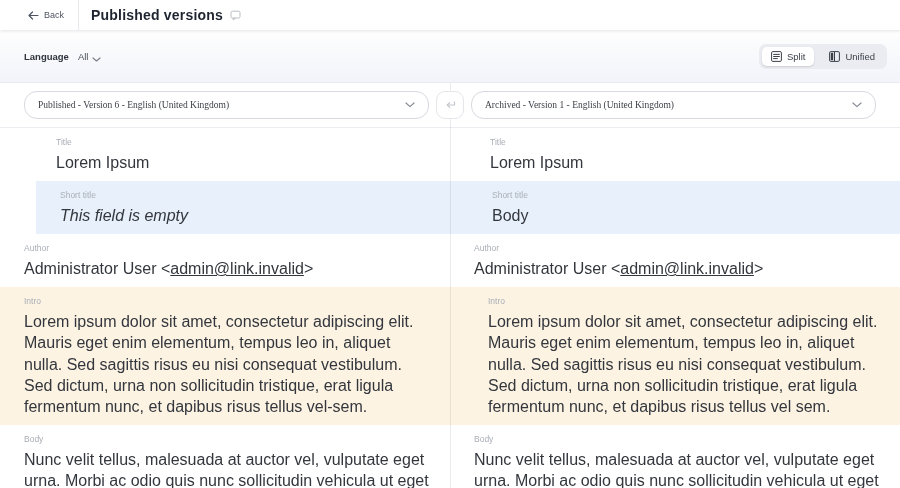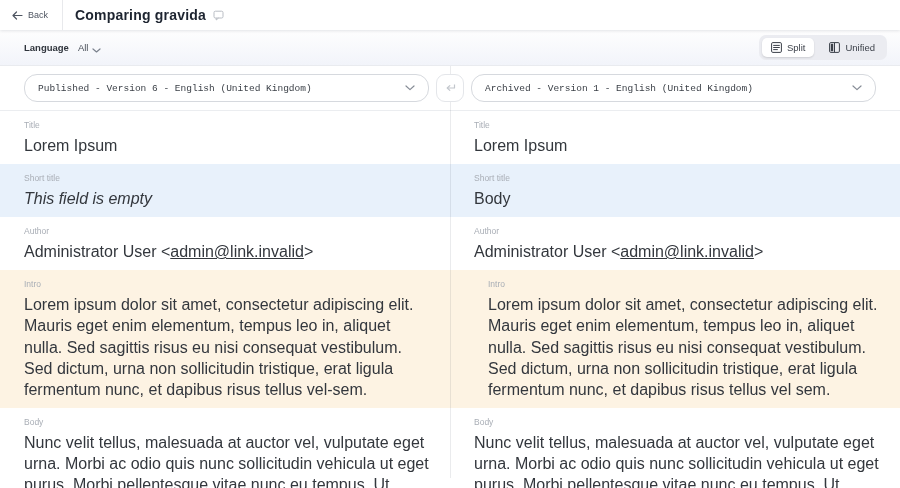--- a/index.html
+++ b/index.html
@@ -15,33 +15,33 @@
     height:30px;
     display:flex;
     align-items:stretch;
     background:#fff;
     box-shadow:0 1px 3px rgba(27,35,54,.12);
     position:relative;
     z-index:6;
   }
   .back-btn {
     display:flex; align-items:center; gap:5px;
-    padding:0 14px 0 12px;
+    padding:0 14px 0 28px;
     font-size:9px; color:#4e5561;
     background:none; border:none; border-right:1px solid #e8e9ec;
     font-family:inherit; cursor:pointer;
   }
   .title-wrap { display:flex; align-items:center; gap:7px; padding:0 12px; }
   .page-title {
     font-size:14px; font-weight:bold; color:#1d2430; letter-spacing:.2px;
   }
 
   
   .toolbar {
-    height:36px;
+    height:53px;
     display:flex; align-items:center; justify-content:space-between;
     padding:0 13px 0 24px;
     background:linear-gradient(180deg,#fefefe 0%,#f2f4fa 100%);
     border-bottom:1px solid #e9ebef;
   }
   .lang { display:flex; align-items:center; gap:9px; font-size:9.5px; }
   .lang-label { font-weight:bold; color:#2f343c; }
   .lang-value {
     display:flex; align-items:flex-end; gap:4px;
     color:#4a505a; background:none; border:none;
@@ -71,21 +71,21 @@
     display:flex; align-items:center; gap:7px;
     height:45px; padding:0 24px;
     border-bottom:1px solid #ebedf0;
     position:relative;
   }
   .select {
     flex:1; height:28px;
     border:1px solid #d6d9de; border-radius:13px; background:#fff;
     display:flex; align-items:center; justify-content:space-between;
     padding:8px 13px; font-size:9.5px; color:#3c4148;
-    font-family:Liberation Mono, monospace; cursor:pointer;
+    font-family:Liberation Serif, serif; cursor:pointer;
   }
   .swap-btn {
     width:28px; height:28px; flex:0 0 28px;
     border:1px solid #e4e6ea; border-radius:9px; background:#fff;
     display:flex; align-items:center; justify-content:center;
     cursor:pointer; position:relative; z-index:2;
   }
 
   .compare-row { display:grid; grid-template-columns:1fr 1fr; }
   .cell { padding:9px 18px 8px 24px; }
@@ -100,21 +100,21 @@
 <body>
 
 <header class="topbar">
   <button class="back-btn">
     <svg width="11" height="9" viewBox="0 0 11 9">
       <path d="M10 4.5 H1.5 M4.5 1 L1 4.5 L4.5 8" stroke="#4e5561" stroke-width="1.2" fill="none" stroke-linecap="round" stroke-linejoin="round"></path>
     </svg>
     <span>Back</span>
   </button>
   <div class="title-wrap">
-    <h1 class="page-title">Comparing gravida</h1>
+    <h1 class="page-title">Published versions</h1>
     <svg width="11" height="11" viewBox="0 0 11 11">
       <rect x="1" y="1.2" width="9" height="6.8" rx="1.4" stroke="#b9bdc4" stroke-width="1" fill="none"></rect>
       <path d="M3.2 8 V10 L5.6 8" stroke="#b9bdc4" stroke-width="1" fill="none" stroke-linejoin="round"></path>
     </svg>
   </div>
 </header>
 
 <div class="toolbar">
   <div class="lang">
     <span class="lang-label">Language</span>
@@ -163,32 +163,32 @@
     </button>
     <button class="select">
       <span>Archived - Version 1 - English (United Kingdom)</span>
       <svg width="10" height="6" viewBox="0 0 10 6">
         <polyline points="1,1 5,4.6 9,1" stroke="#868c96" stroke-width="1.2" fill="none" stroke-linecap="round" stroke-linejoin="round"></polyline>
       </svg>
     </button>
   </div>
 
   <div id="rows-container">
-  <div class="compare-row" style="background: rgb(255, 255, 255);">
+  <div class="compare-row" style="background: rgb(255, 255, 255); margin-left: 32px;">
     <div class="cell left">
       <div class="field-label">Title</div>
       <div class="field-value">Lorem Ipsum</div>
     </div>
     <div class="cell right">
       <div class="field-label">Title</div>
       <div class="field-value">Lorem Ipsum</div>
     </div>
   </div>
 
-  <div class="compare-row" style="background: rgb(232, 241, 251);">
+  <div class="compare-row" style="background: rgb(232, 241, 251); margin-left: 36px;">
     <div class="cell left">
       <div class="field-label">Short title</div>
       <div class="field-value italic">This field is empty</div>
     </div>
     <div class="cell right">
       <div class="field-label">Short title</div>
       <div class="field-value">Body</div>
     </div>
   </div>
 

